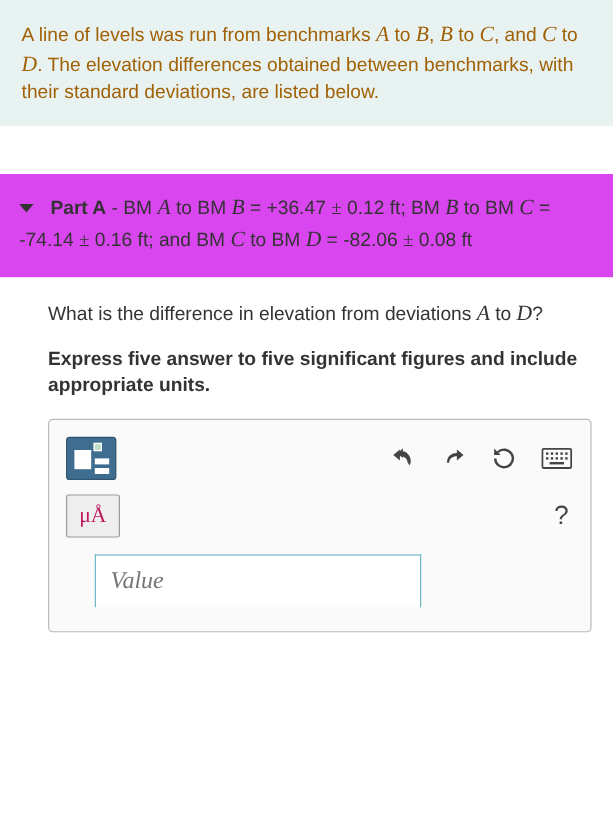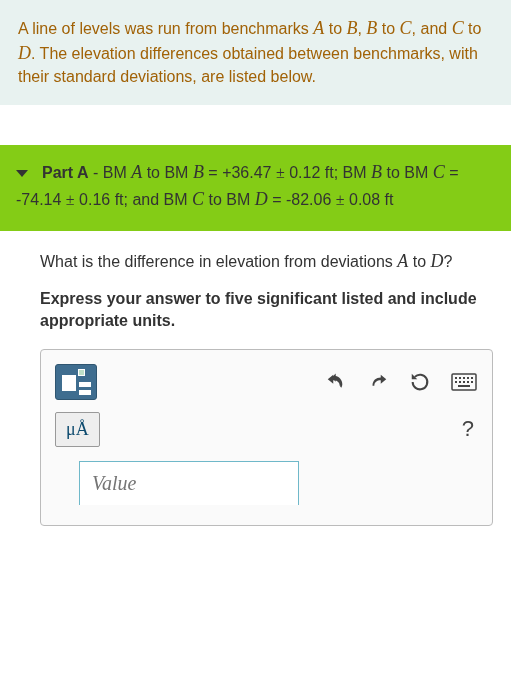--- a/index.html
+++ b/index.html
@@ -19,21 +19,21 @@
       padding: 16px 18px;
       color: #a16207;
       line-height: 1.4;
     }
     .math-var {
       font-family: "Times New Roman", serif;
       font-style: italic;
       font-size: 18px;
     }
     .part-section {
-      background: #84cc16;
+      background: #d946ef;
       padding: 14px 16px 18px 16px;
       margin-top: 40px;
       line-height: 1.5;
     }
     .caret {
       display: inline-block;
       width: 0;
       height: 0;
       border-left: 6px solid transparent;
       border-right: 6px solid transparent;
@@ -135,40 +135,40 @@
       justify-content: space-between;
       margin-bottom: 14px;
     }
     .mu-btn {
       border: 1px solid #999;
       background: #eee;
       font-size: 18px;
       padding: 4px 10px;
       border-radius: 2px;
       cursor: pointer;
-      color: #0c4a6e;
+      color: #be185d;
       font-family: "Times New Roman", serif;
     }
     .help-q {
       font-size: 22px;
       color: #444;
       cursor: pointer;
       padding-right: 4px;
     }
     .svg-icon {
       width: 22px;
       height: 22px;
     }
     .kbd-icon {
       width: 26px;
       height: 18px;
     }
     .input-stack {
       display: flex;
-      flex-direction: column;
+      flex-direction: row;
       margin-left: 24px;
       width: 220px;
       gap: 45px;
     }
     .val-input, .unit-input {
       border: 1.5px solid #6fb8c9;
       padding: 10px 12px;
       font-size: 20px;
       font-style: italic;
       color: #999;
@@ -188,21 +188,21 @@
 </div>
 
 <div class="part-section">
   <span class="caret"></span><span class="part-label">Part A</span><span> - </span><span>BM </span><span class="math-var">A</span><span> to BM </span><span class="math-var">B</span><span> = +36.47 </span><span class="pm">±</span><span> 0.12 ft</span><span>; BM </span><span class="math-var">B</span><span> to BM </span><span class="math-var">C</span><span> = -74.14 </span><span class="pm">±</span><span> 0.16 ft</span><span>; and BM </span><span class="math-var">C</span><span> to BM </span><span class="math-var">D</span><span> = -82.06 </span><span class="pm">±</span><span> 0.08 ft</span>
 </div>
 
 <div class="question-area">
   <div class="q-text">
     <span>What is the difference in elevation from deviations </span><span class="math-var">A</span><span> to </span><span class="math-var">D</span><span>?</span>
   </div>
-  <div class="q-instruct">Express your answer to five significant listed and include appropriate units.</div>
+  <div class="q-instruct">Express five answer to five significant figures and include appropriate units.</div>
 
   <div class="answer-box">
     <div class="toolbar-row">
       <div class="toolbar-left">
         <div class="tool-btn format-btn">
           <span class="big-sq"></span>
           <span class="sup-sq"></span>
           <span class="sub-line1"></span>
           <span class="sub-line2"></span>
         </div>

